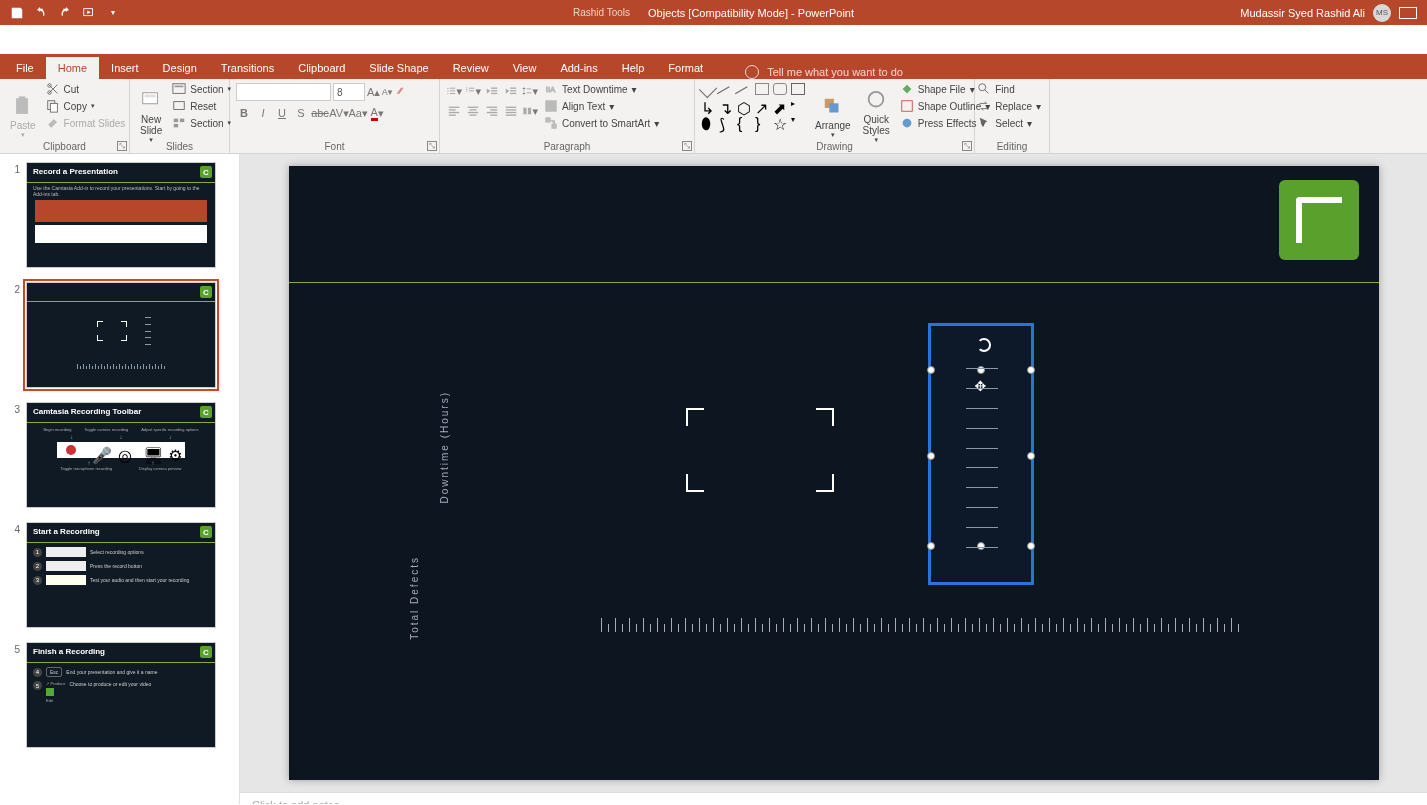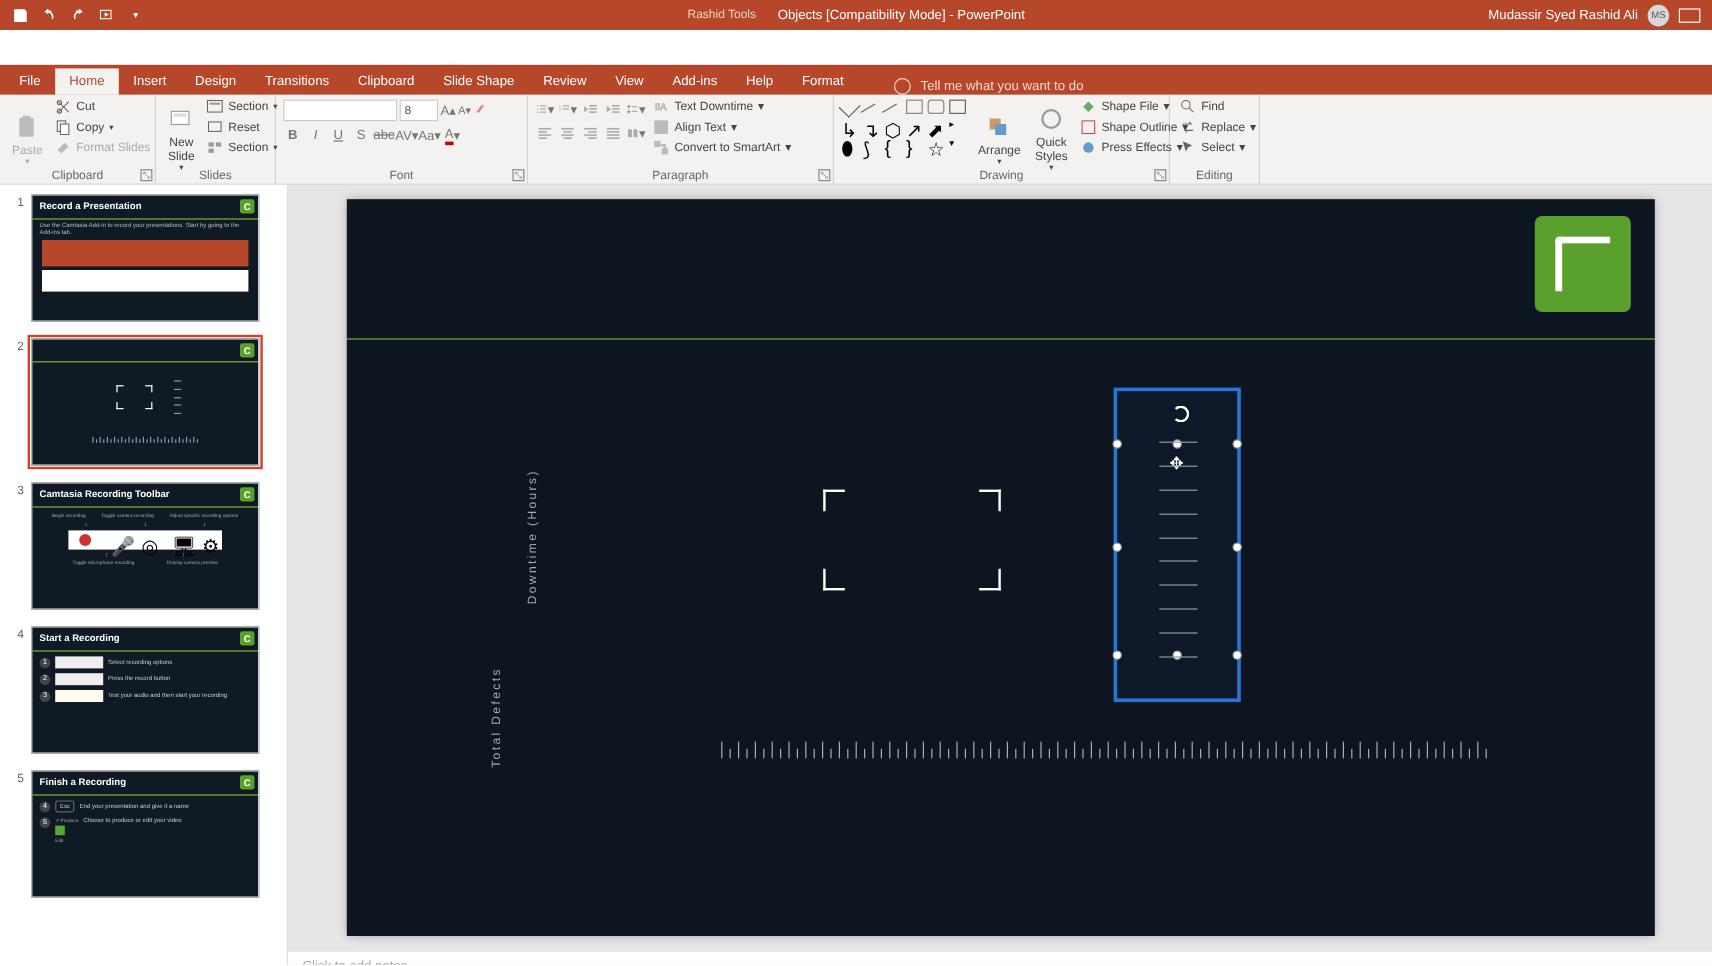--- a/index.html
+++ b/index.html
@@ -448,21 +448,21 @@
               <svg viewBox="0 0 16 16">
                 <circle cx="8" cy="8" r="5" fill="#69c"></circle>
               </svg>
             </span><span>Press Effects</span> ▾</div>
       </div>
     </div>
     <div class="group-label">Drawing</div>
     <div class="launcher">⤡</div>
   </div>
 
-  <div class="group" style="width:75px;">
+  <div class="group" style="width:75px;align-items:flex-end;">
     <div class="group-body">
       <div class="col">
         <div class="row-btn">
             <span class="ic">
               <svg viewBox="0 0 16 16">
                 <circle cx="6" cy="6" r="4" fill="none" stroke="#666"></circle>
                 <path stroke="#666" d="M9 9l4 4"></path>
               </svg>
             </span>
             <span>Find</span>

